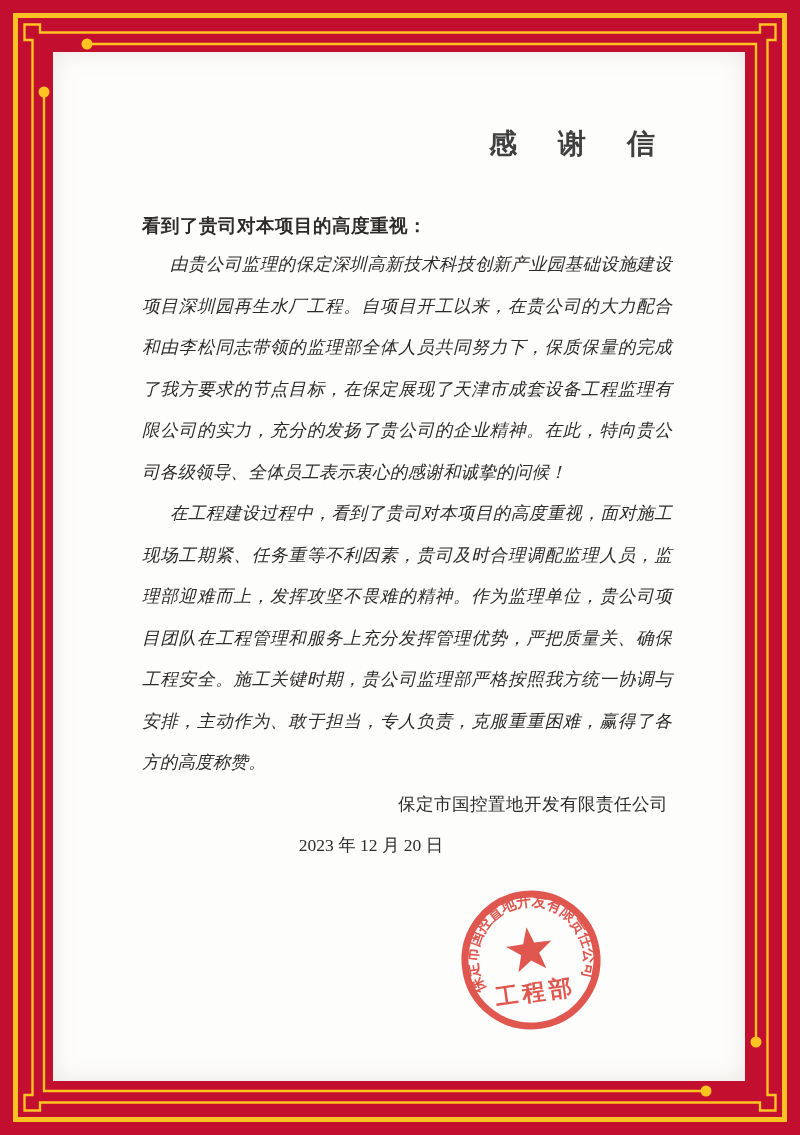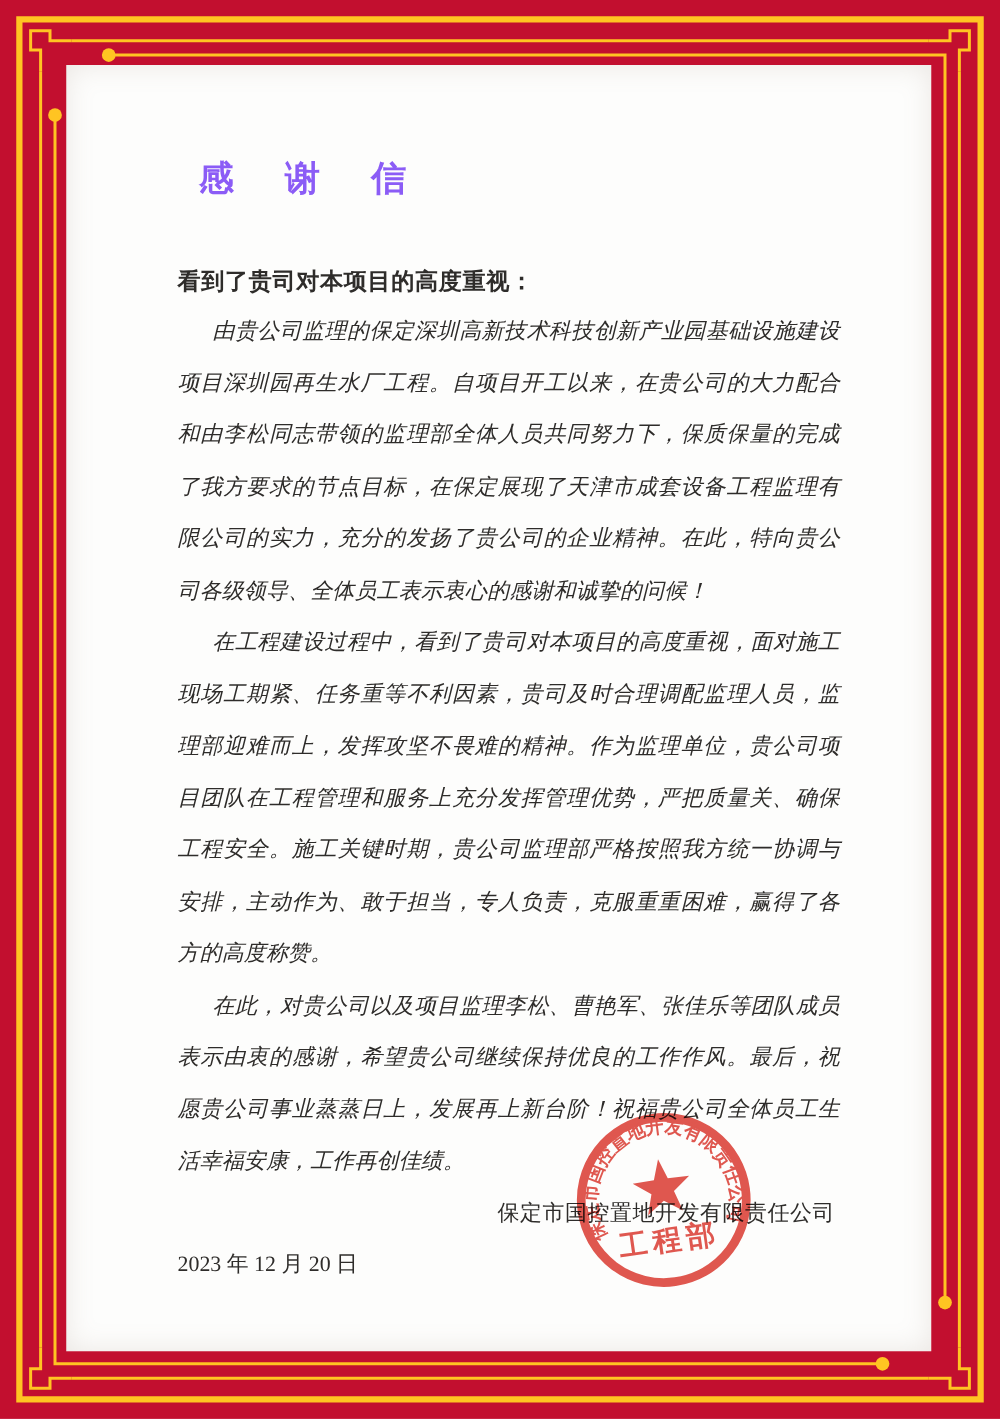--- a/index.html
+++ b/index.html
@@ -12,22 +12,22 @@
   .paper{
     position:absolute;left:53px;top:52px;width:692px;height:1029px;
     background:#FDFDFC;
     box-shadow:inset 0 0 22px rgba(150,130,110,.18);
     box-sizing:border-box;
     padding:0 73px 0 89px;
     color:#2E2C2A;
   }
   .title{
     margin:72px 0 0 0;
-    font-size:28px;font-weight:bold;color:#8b5cf6;
-    text-align:left;letter-spacing:17px;text-indent:17px;
+    font-size:28px;font-weight:bold;color:#404040;
+    text-align:right;letter-spacing:17px;text-indent:17px;
     line-height:40px;
     font-family:Liberation Serif, serif;
   }
   .salutation{
     margin-top:48px;
     font-size:18.5px;font-weight:bold;line-height:28px;
     letter-spacing:.5px;
   }
   .body-text{margin-top:4px;}
   .body-text p{
@@ -38,21 +38,21 @@
     font-style:italic;
   }
   .signature{
     margin-top:0;
     font-size:17.5px;line-height:41.5px;
     text-align:right;padding-right:4px;
     letter-spacing:.5px;
   }
   .date{
     font-size:17.5px;line-height:41.5px;
-    text-align:left;padding-right:72px;
+    text-align:center;padding-right:72px;
   }
   .stamp{
     position:absolute;left:419px;top:848px;width:224px;height:224px;
     transform:rotate(-8deg);
     opacity:.84;mix-blend-mode:multiply;
     pointer-events:none;
   }
   .stamp .ink{fill:#DB382E;}
   .stamp .ring{fill:none;stroke:#DB382E;stroke-width:7px;}
   .stamp text{fill:#DB382E;font-family:"Liberation Serif","DejaVu Serif",serif;font-weight:bold;}
@@ -87,21 +87,20 @@
     <circle cx="44" cy="92" r="5.5" fill="#FFC422"></circle>
   </g>
 </svg>
 
 <div class="paper">
   <h1 class="title">感 谢 信</h1>
   <div class="salutation">看到了贵司对本项目的高度重视：</div>
   <div class="body-text">
       <p>由贵公司监理的保定深圳高新技术科技创新产业园基础设施建设项目深圳园再生水厂工程。自项目开工以来，在贵公司的大力配合和由李松同志带领的监理部全体人员共同努力下，保质保量的完成了我方要求的节点目标，在保定展现了天津市成套设备工程监理有限公司的实力，充分的发扬了贵公司的企业精神。在此，特向贵公司各级领导、全体员工表示衷心的感谢和诚挚的问候！</p>
       <p>在工程建设过程中，看到了贵司对本项目的高度重视，面对施工现场工期紧、任务重等不利因素，贵司及时合理调配监理人员，监理部迎难而上，发挥攻坚不畏难的精神。作为监理单位，贵公司项目团队在工程管理和服务上充分发挥管理优势，严把质量关、确保工程安全。施工关键时期，贵公司监理部严格按照我方统一协调与安排，主动作为、敢于担当，专人负责，克服重重困难，赢得了各方的高度称赞。</p>
-      <p>在此，对贵公司以及项目监理李松、曹艳军、张佳乐等团队成员表示由衷的感谢，希望贵公司继续保持优良的工作作风。最后，祝愿贵公司事业蒸蒸日上，发展再上新台阶！祝福贵公司全体员工生活幸福安康，工作再创佳绩。</p>
     </div>
   <div class="signature">保定市国控置地开发有限责任公司</div>
   <div class="date">2023 年 12 月 20 日</div>
 </div>
 
 <svg class="stamp" viewBox="-112 -112 224 224" aria-hidden="true">
   <circle class="ring" cx="0" cy="0" r="66"></circle>
   <polygon class="ink" points="0,-33 5.6,-16.8 22.8,-16.4 9.1,-6 14.1,10.4 0,0.6 -14.1,10.4 -9.1,-6 -22.8,-16.4 -5.6,-16.8"></polygon>
   <defs>
     <path id="ringPath" d="M -48.9,22.8 A 54,54 0 1 1 48.9,22.8" fill="none"></path>

